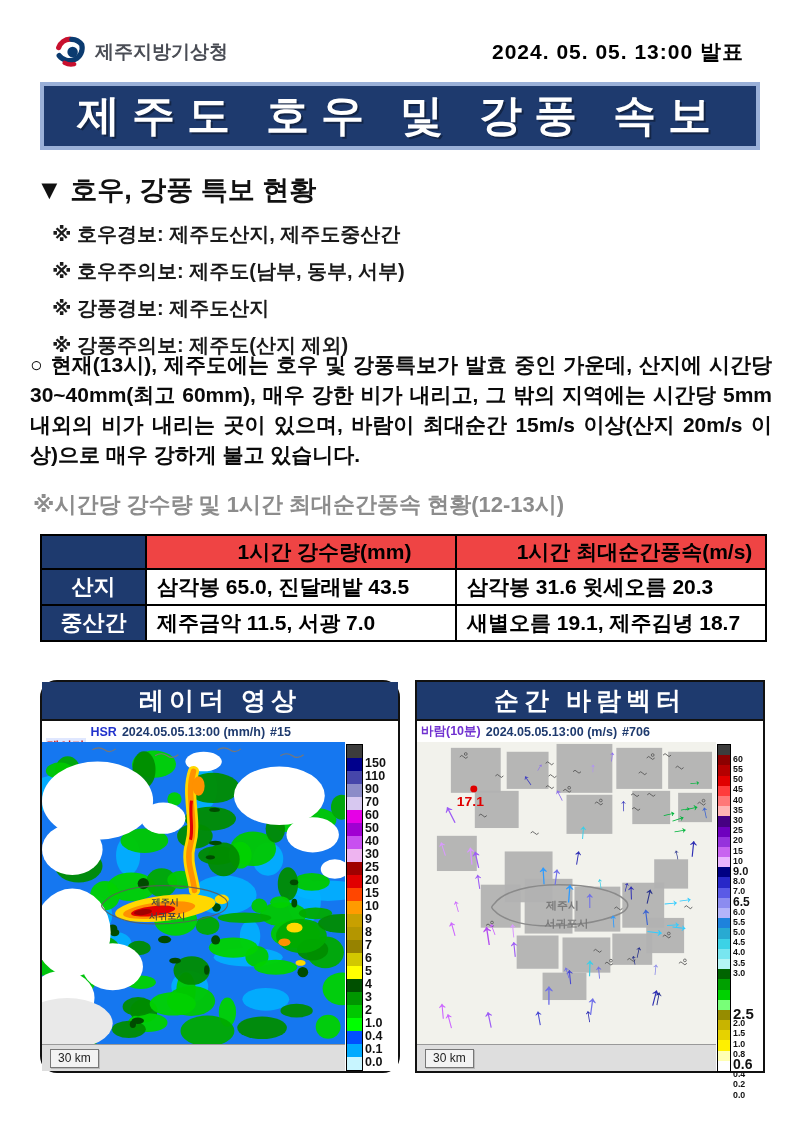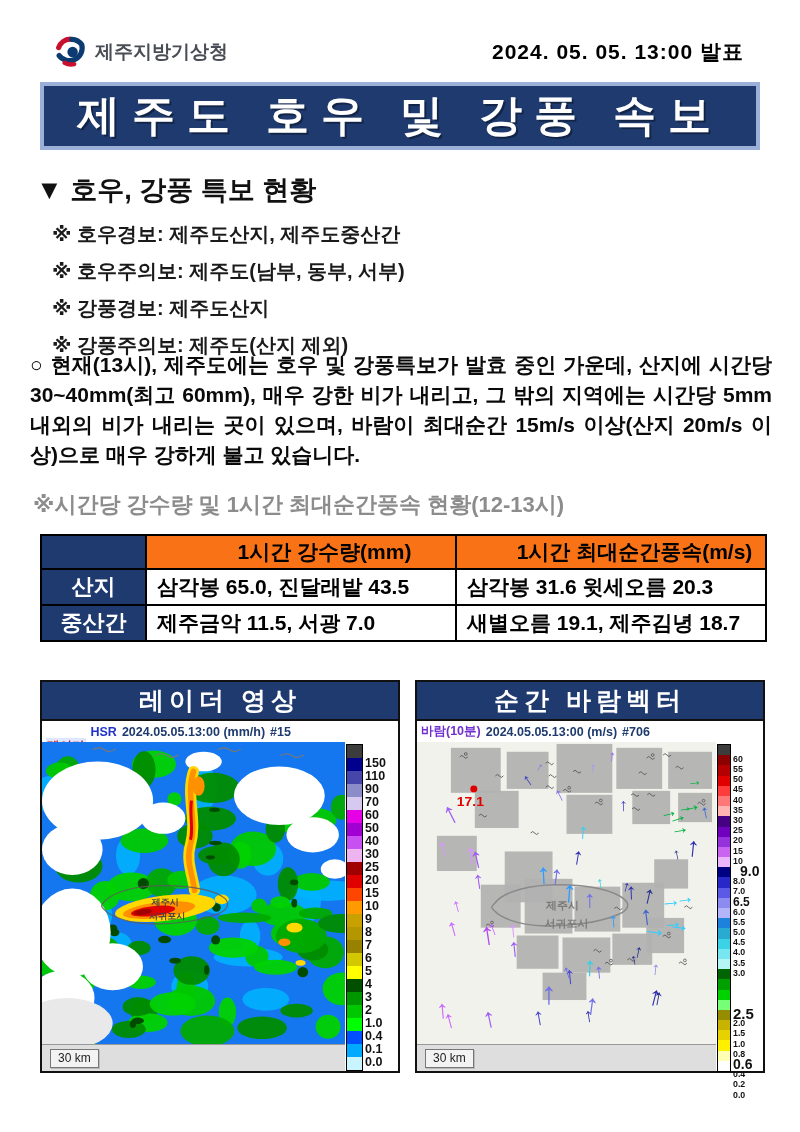--- a/index.html
+++ b/index.html
@@ -28,29 +28,29 @@
   .summary{position:absolute;top:350px;left:30px;width:742px;font-size:21px;font-weight:bold;
            line-height:1.43;text-align:justify;color:#0a0a0a;}
 
   
   .obs-title{position:absolute;top:490px;left:33px;font-size:22px;font-weight:bold;color:#8c8c8c;}
   table.obs{position:absolute;top:534px;left:40px;width:725px;border-collapse:collapse;
             table-layout:fixed;}
   table.obs th,table.obs td{border:2px solid #000;box-sizing:border-box;}
   table.obs .nv{background:var(--navy,#1e3a6e);color:#fff;font-size:22px;font-weight:bold;
                 text-align:center;}
-  table.obs .ch{background:#f97316;color:#000;font-size:21px;font-weight:bold;text-align:center;
+  table.obs .ch{background:#ef4444;color:#000;font-size:21px;font-weight:bold;text-align:center;
                 height:34px;padding-left:48px;}
   table.obs td{font-size:21px;font-weight:bold;text-align:left;padding:3px 10px;height:33px;
                white-space:nowrap;}
 
   
   .panel{position:absolute;top:680px;height:393px;box-sizing:border-box;border:2px solid #111;
          background:#fff;display:flex;flex-direction:column;}
-  .panel.left{left:40px;width:360px;}
+  .panel.left{left:40px;width:360px;border-radius:17px;}
   .panel.right{left:415px;width:350px;}
   .panel-title{height:37px;flex:none;background:var(--navy,#1e3a6e);border-bottom:2px solid #111;
                display:flex;align-items:center;justify-content:center;color:#fff;font-size:25px;
                font-weight:bold;letter-spacing:5px;}
   .panel-sub{height:21px;flex:none;display:flex;align-items:center;gap:5px;background:#fff;
              font-size:12.5px;font-weight:bold;padding:0 4px;white-space:nowrap;overflow:hidden;}
   .panel-sub .red{color:#cc1111;background:#dfe7ff;padding:0 1px;margin-top:29px;}
   .panel-sub .blue{color:#2233cc;}
   .panel-sub .purple{color:#7030d0;}
   .panel-sub .navy{color:#1e3a6e;}
@@ -527,21 +527,21 @@
             <div class="lb" style="height: 10.2px; font-size: 8.8px;">55</div>
             <div class="lb" style="height: 10.2px; font-size: 8.8px;">50</div>
             <div class="lb" style="height: 10.2px; font-size: 8.8px;">45</div>
             <div class="lb" style="height: 10.2px; font-size: 8.8px;">40</div>
             <div class="lb" style="height: 10.2px; font-size: 8.8px;">35</div>
             <div class="lb" style="height: 10.2px; font-size: 8.8px;">30</div>
             <div class="lb" style="height: 10.2px; font-size: 8.8px;">25</div>
             <div class="lb" style="height: 10.2px; font-size: 8.8px;">20</div>
             <div class="lb" style="height: 10.2px; font-size: 8.8px;">15</div>
             <div class="lb" style="height: 10.2px; font-size: 8.8px;">10</div>
-            <div class="lb" style="height: 10.2px; font-size: 14px; margin-left: 7px;">9.0</div>
+            <div class="lb" style="height: 10.2px; font-size: 11px;">9.0</div>
             <div class="lb" style="height: 10.2px; font-size: 8.8px;">8.0</div>
             <div class="lb" style="height: 10.2px; font-size: 8.8px;">7.0</div>
             <div class="lb" style="height: 10.2px; font-size: 12px;">6.5</div>
             <div class="lb" style="height: 10.2px; font-size: 8.8px;">6.0</div>
             <div class="lb" style="height: 10.2px; font-size: 8.8px;">5.5</div>
             <div class="lb" style="height: 10.2px; font-size: 8.8px;">5.0</div>
             <div class="lb" style="height: 10.2px; font-size: 8.8px;">4.5</div>
             <div class="lb" style="height: 10.2px; font-size: 8.8px;">4.0</div>
             <div class="lb" style="height: 10.2px; font-size: 8.8px;">3.5</div>
             <div class="lb" style="height: 10.2px; font-size: 8.8px;">3.0</div>

